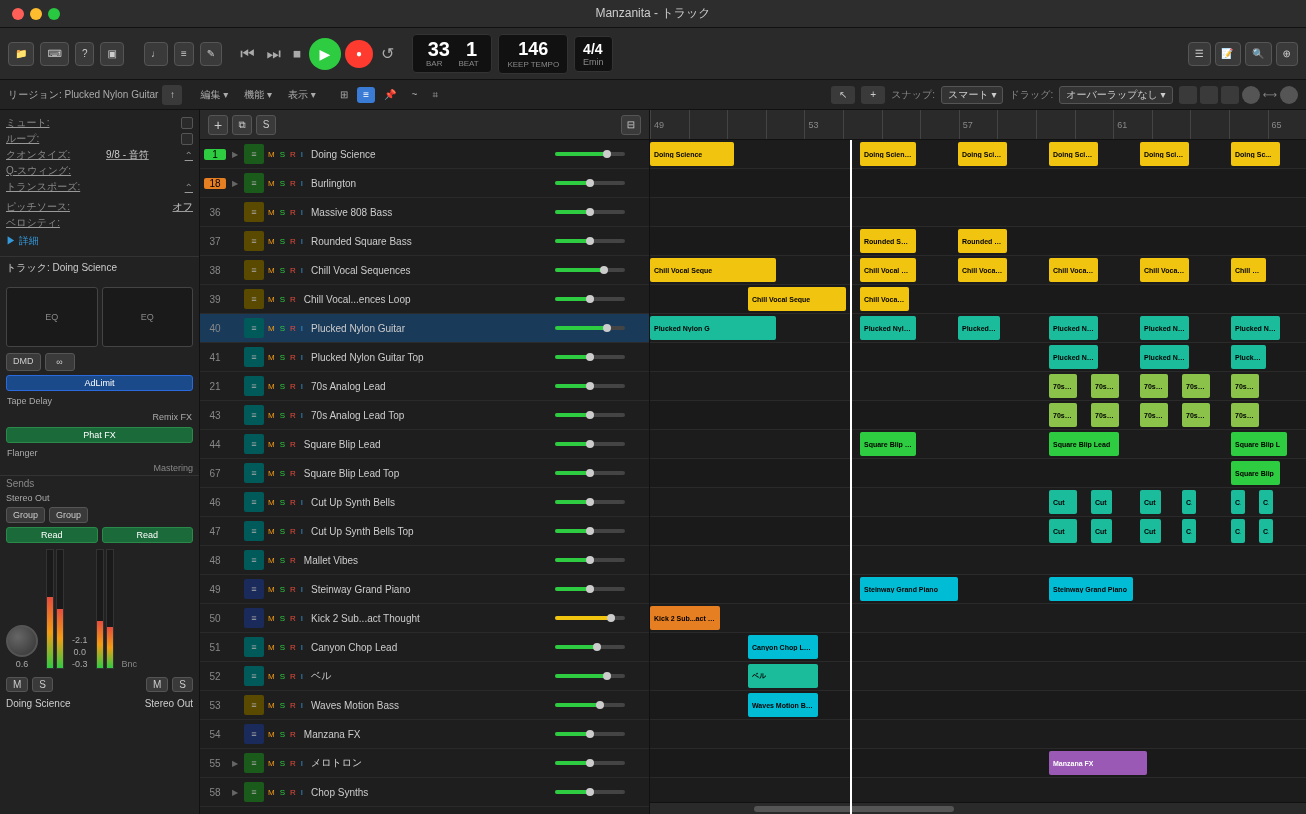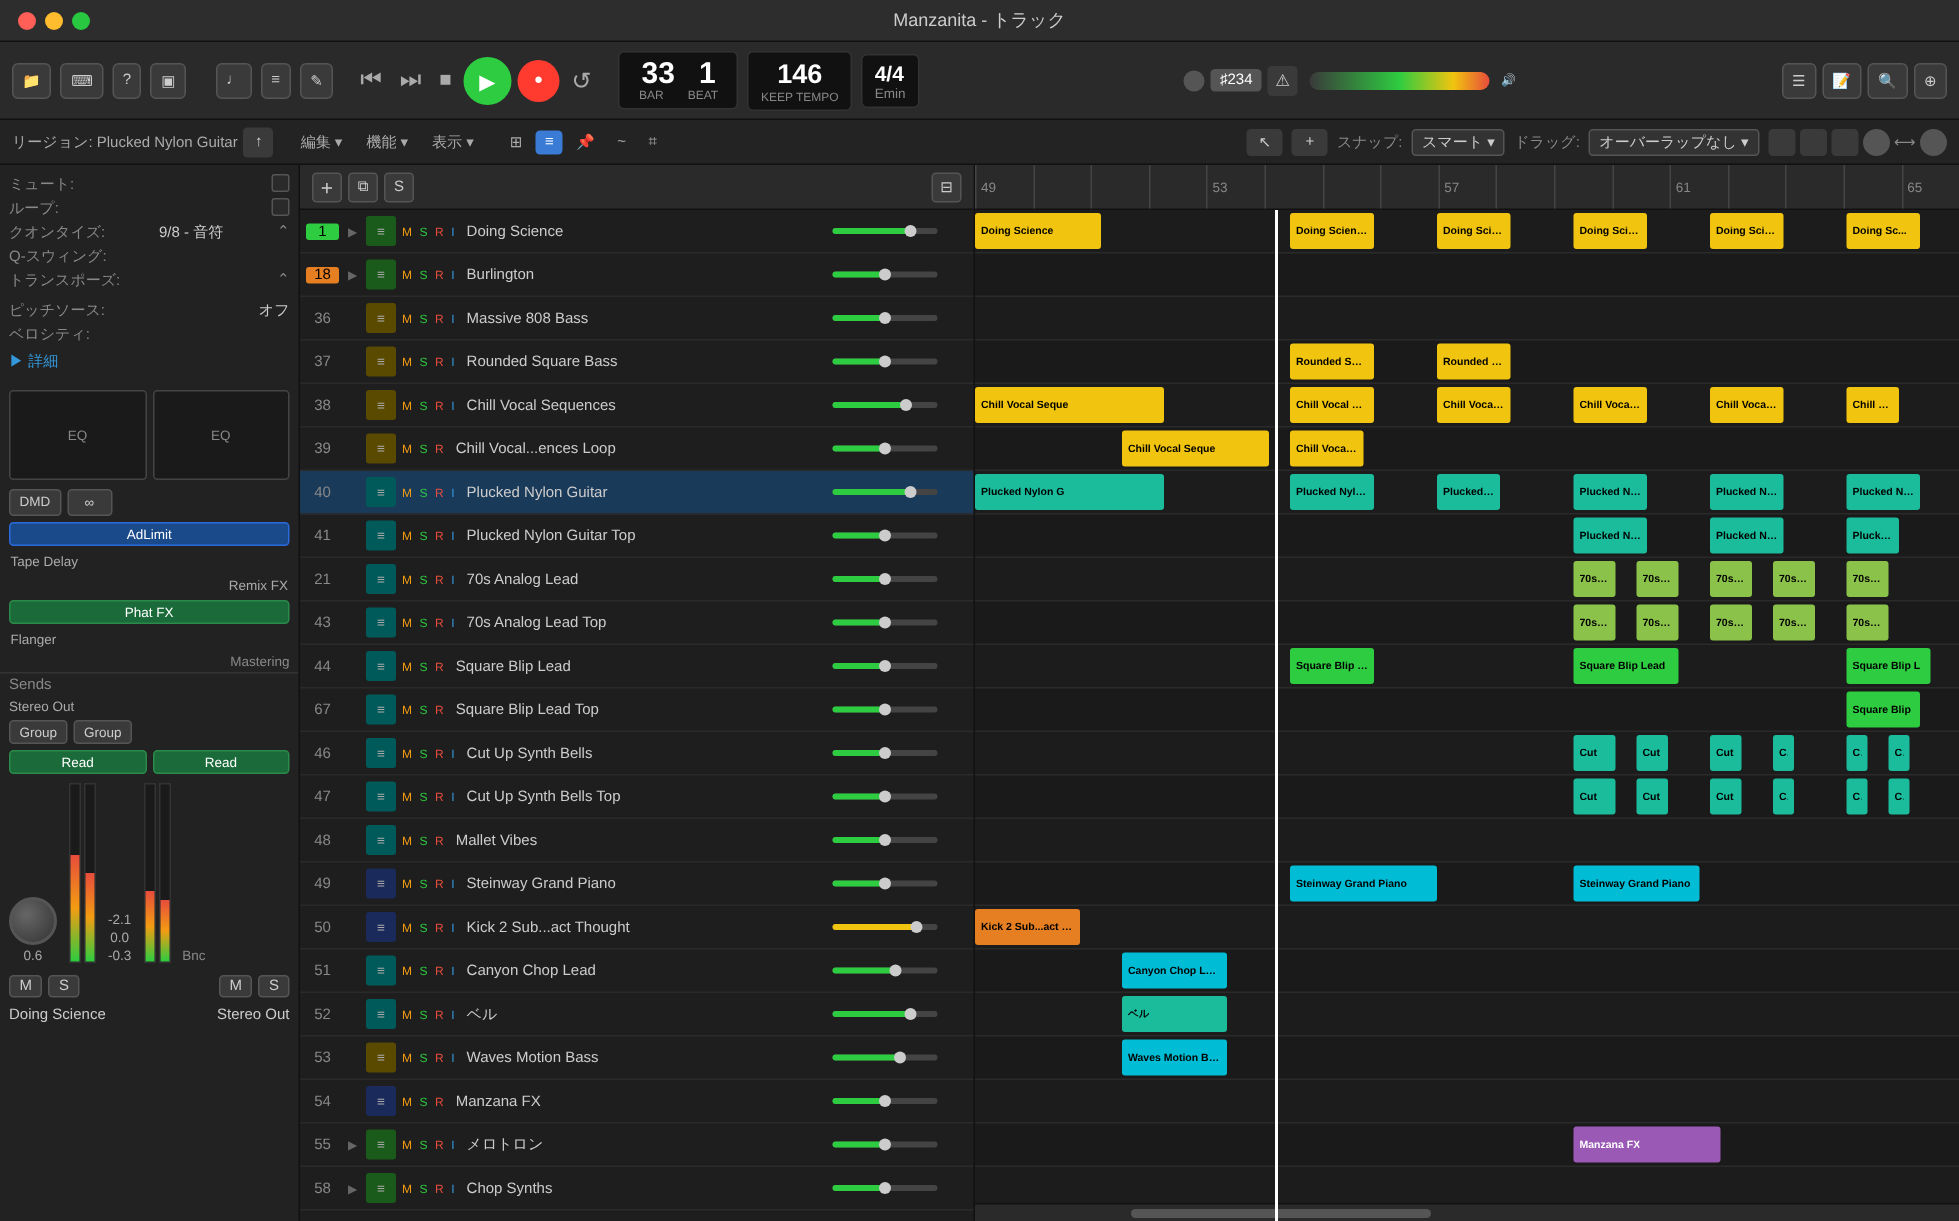--- a/index.html
+++ b/index.html
@@ -36,21 +36,21 @@
     .sec-btn { background: none; border: none; color: #aaa; cursor: pointer; padding: 2px 6px; border-radius: 3px; font-size: 10px; }
     .sec-btn.active { background: #3a7bd5; color: white; }
     .sec-label { color: #888; }
 
     
     .main-layout { display: flex; height: calc(814px - 28px - 52px - 30px); }
 
     
     .left-panel { width: 200px; background: #222; border-right: 1px solid #111; display: flex; flex-direction: column; overflow: hidden; }
     .track-inspector { padding: 6px; flex-shrink: 0; }
-    .inspector-row { display: flex; justify-content: space-between; margin-bottom: 2px; font-size: 10px; color: #999; }
+    .inspector-row { display: flex; align-items: center; justify-content: space-between; margin-bottom: 2px; font-size: 10px; color: #999; text-decoration: underline; }
     .inspector-label { color: #888; }
     .inspector-value { color: #ccc; }
     .inspector-section { padding: 4px 6px; border-top: 1px solid #333; }
     .eq-section { display: flex; gap: 4px; padding: 4px 6px; }
     .eq-box { background: #1a1a1a; border: 1px solid #444; border-radius: 3px; flex: 1; height: 60px; display: flex; align-items: center; justify-content: center; font-size: 9px; color: #888; }
     .plugin-btn { background: #3a3a3a; border: 1px solid #555; border-radius: 3px; padding: 2px 6px; font-size: 9px; color: #ccc; cursor: pointer; text-align: center; }
     .plugin-btn.blue { background: #1a4a8a; border-color: #2a6add; color: #fff; }
     .plugin-btn.green { background: #1a6a3a; border-color: #2a8a4a; color: #fff; }
     .plugin-row { display: flex; gap: 4px; padding: 2px 6px; }
     .fader-section { display: flex; gap: 8px; padding: 4px 6px; align-items: flex-end; }
@@ -166,27 +166,20 @@
   <div class="tempo-display">
     <div class="tempo-val">146</div>
     <div class="tempo-label">KEEP TEMPO</div>
   </div>
 
   <div class="timesig-display">
     <div class="timesig-val">4/4</div>
     <div style="font-size:9px;color:#888;">Emin</div>
   </div>
 
-  <div class="master-volume">
-    <div style="width:14px;height:14px;background:#555;border-radius:50%;"></div>
-    <div style="background:#555;border-radius:3px;padding:2px 6px;font-size:10px;color:#fff;">♯234</div>
-    <div style="background:#3a3a3a;border-radius:3px;width:20px;height:20px;display:flex;align-items:center;justify-content:center;">⚠</div>
-    <div style="background: linear-gradient(to right,#3a3a3a 0%,#2ecc40 50%,#f1c40f 80%,#e74c3c 100%); width:120px;height:12px;border-radius:6px;margin:0 4px;"></div>
-    <div style="font-size:8px;color:#aaa;">🔊</div>
-  </div>
 
   <div style="margin-left:auto;display:flex;gap:4px;align-items:center;">
     <div class="toolbar-btn">☰</div>
     <div class="toolbar-btn">📝</div>
     <div class="toolbar-btn">🔍</div>
     <div class="toolbar-btn">⊕</div>
   </div>
 </div>
 
 <div class="sec-toolbar">
@@ -262,20 +255,23 @@
         <span class="inspector-value">オフ</span>
       </div>
       <div class="inspector-row">
         <span class="inspector-label">ベロシティ:</span>
       </div>
       <div style="padding:2px 0;">
         <span style="color:#3498db;font-size:10px;cursor:pointer;">▶ 詳細</span>
       </div>
     </div>
 
+    <div class="inspector-section">
+      <div style="font-size:10px;color:#ccc;margin-bottom:4px;">トラック: Doing Science</div>
+    </div>
 
     <div class="eq-section">
       <div class="eq-box">
         <span>EQ</span>
       </div>
       <div class="eq-box">
         <span>EQ</span>
       </div>
     </div>
 

